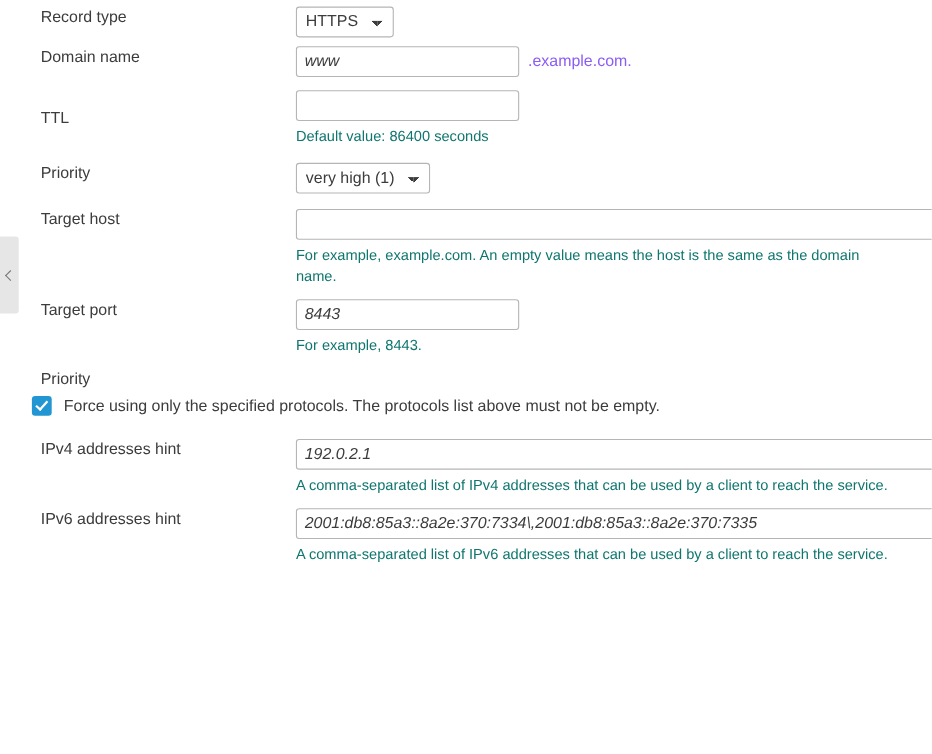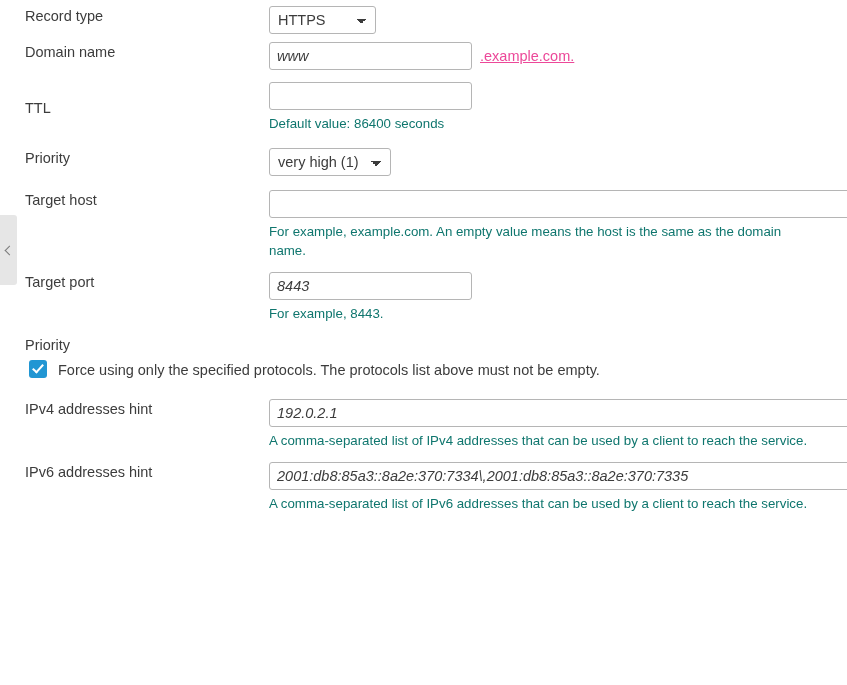--- a/index.html
+++ b/index.html
@@ -27,21 +27,21 @@
   .row {
     position: relative;
     display: flex;
     align-items: flex-start;
     min-height: 0;
   }
 
   .label {
     width: 269px;
     min-width: 269px;
-    padding-left: 25px;
+    padding-left: 37px;
     box-sizing: border-box;
     font-size: 14.5px;
     color: #3c3c3c;
     line-height: 20px;
   }
 
   .field {
     flex: 1;
     position: relative;
   }
@@ -61,21 +61,21 @@
     appearance: none;
     background-image:
       linear-gradient(45deg, transparent 50%, #3c3c3c 50%),
       linear-gradient(135deg, #3c3c3c 50%, transparent 50%);
     background-position:
       calc(100% - 14px) 12px,
       calc(100% - 9px) 12px;
     background-size: 5px 5px, 5px 5px;
     background-repeat: no-repeat;
   }
-  select#record-type { width: 107px; }
+  select#record-type { width: 89px; }
   select#priority { width: 122px; }
 
   input.text-input {
     font-family: "Liberation Sans", sans-serif;
     font-size: 14.5px;
     color: #3c3c3c;
     background: #ffffff;
     border: 1px solid #b5b5b5;
     border-radius: 3px;
     padding: 3px 7px;
@@ -83,23 +83,22 @@
     box-sizing: border-box;
     outline: none;
     font-style: italic;
   }
   input.w-short { width: 203px; }
   input.w-wide  { width: 610px; }
 
   .inline-suffix {
     margin-left: 8px;
     font-size: 14.5px;
-    color: #ec4899;
+    color: #8b5cf6;
     line-height: 28px;
-    text-decoration: underline;
   }
 
   .hint {
     font-size: 13.3px;
     color: #0f766e;
     line-height: 19px;
     max-width: 545px;
     margin-top: 4px;
   }
 

